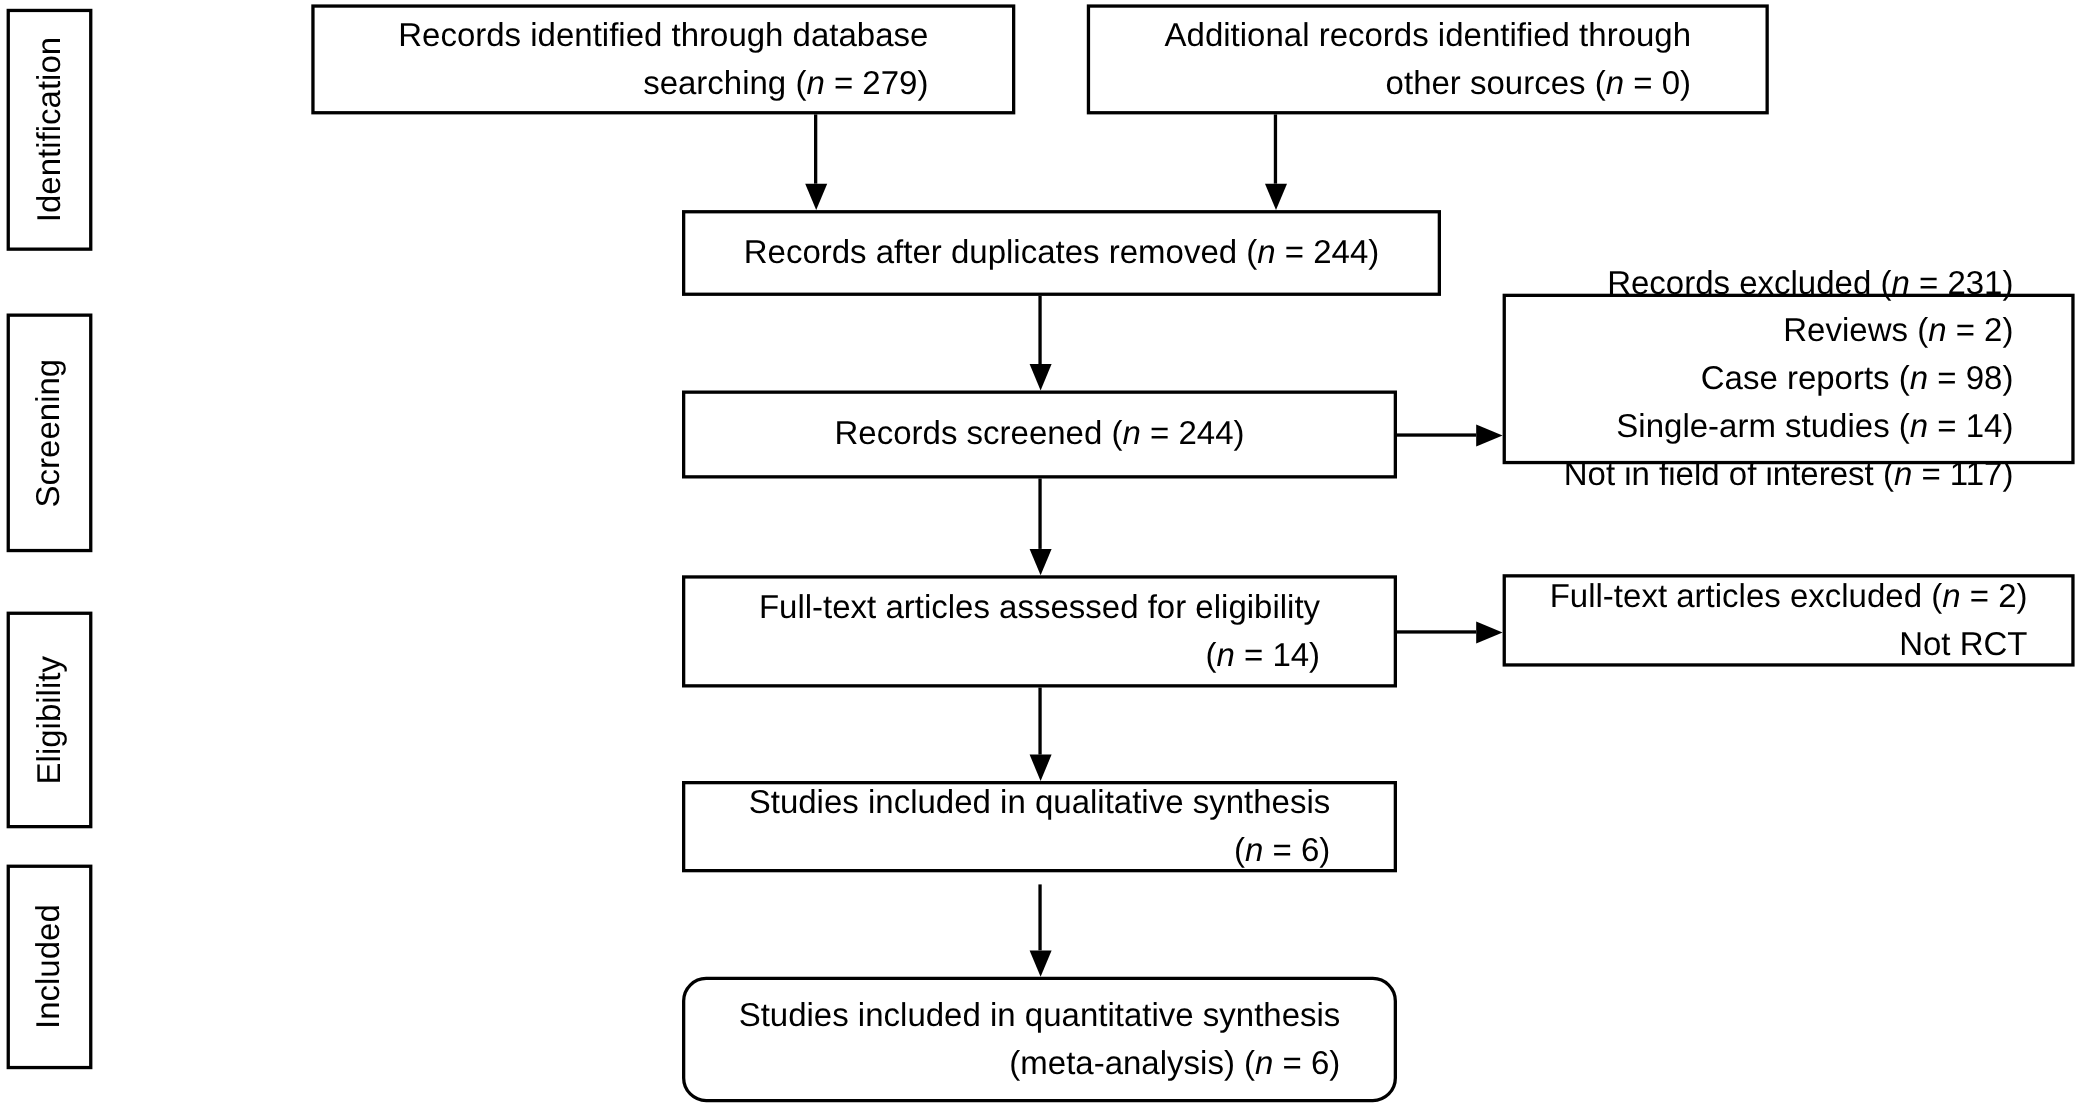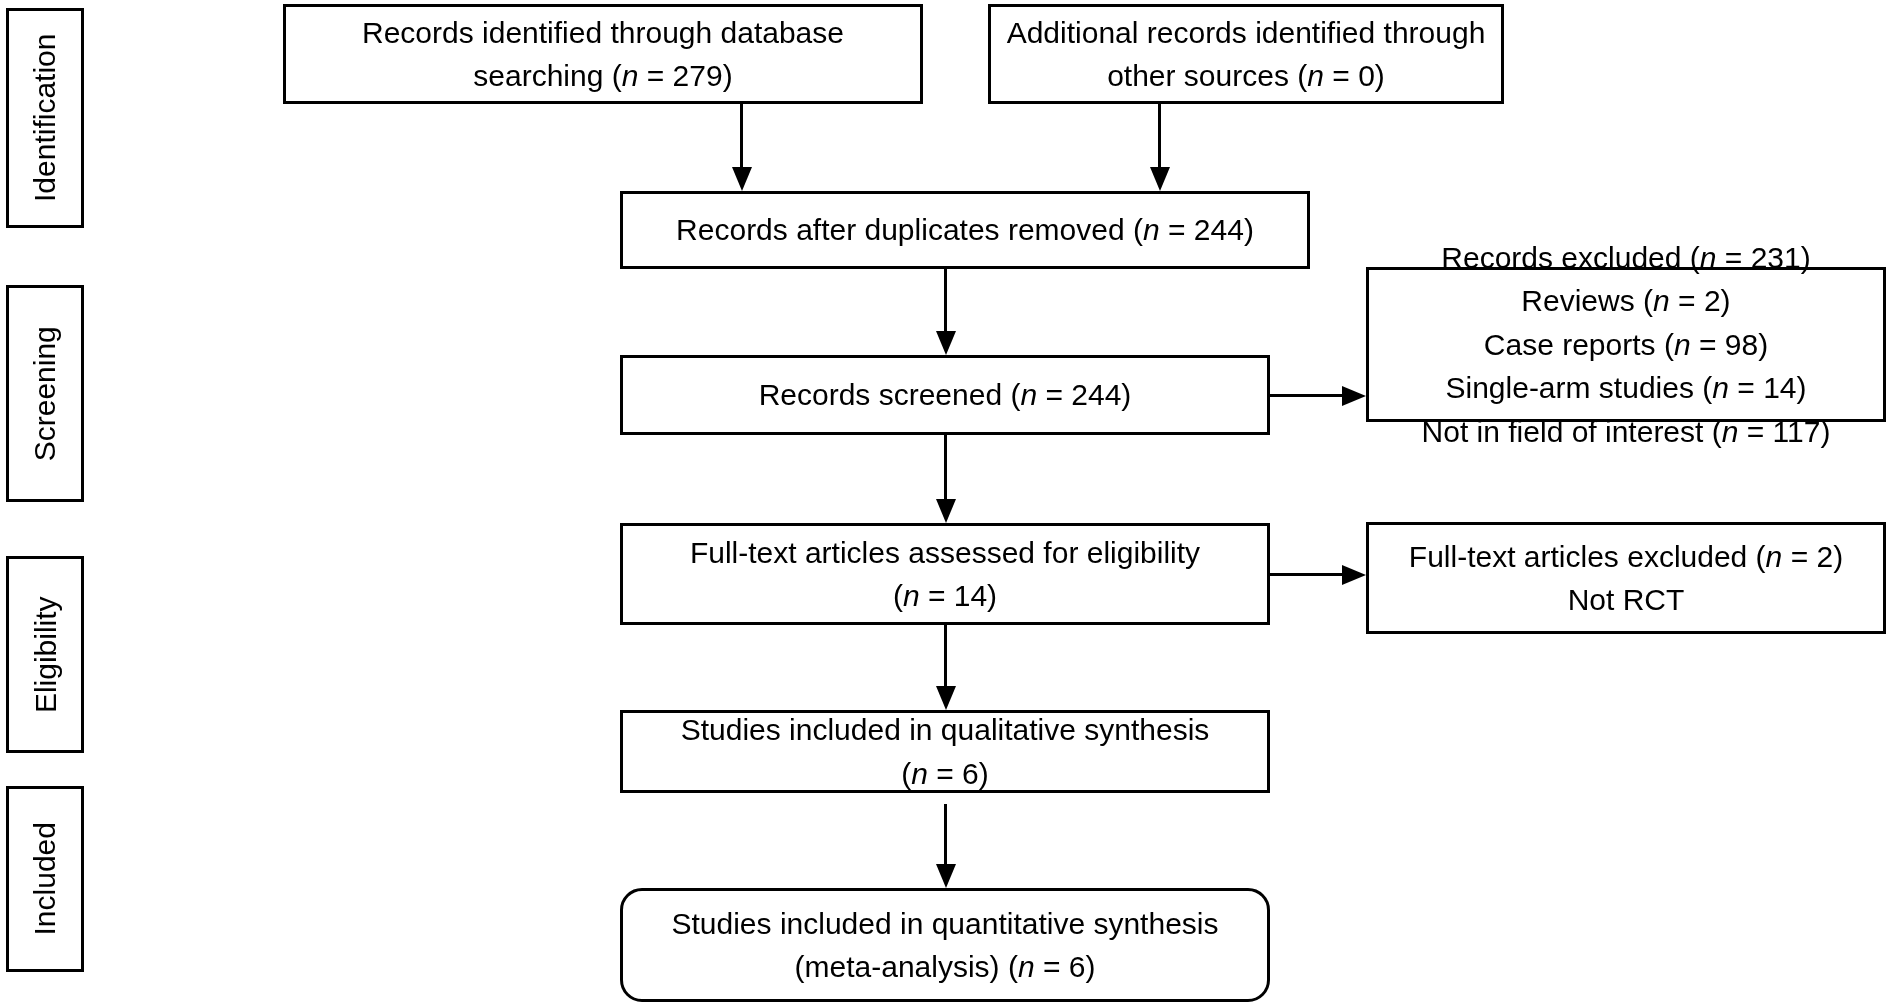--- a/index.html
+++ b/index.html
@@ -13,21 +13,21 @@
     --ink: #000000;
   }
   .box {
     position: absolute;
     box-sizing: border-box;
     border: 3px solid var(--ink);
     background: #ffffff;
     display: flex;
     align-items: center;
     justify-content: center;
-    text-align: center;
+    text-align: right;
     font-size: 30px;
     line-height: 1.45;
     color: var(--ink);
   }
   .stage span {
     transform: rotate(-90deg);
     white-space: nowrap;
     display: block;
     font-size: 30px;
   }
@@ -75,21 +75,21 @@
 <div class="box stage" style="left:6px; top:556px; width:78px; height:197px;">
   <span>Eligibility</span>
 </div>
 <div class="box stage" style="left:6px; top:786px; width:78px; height:186px;">
   <span>Included</span>
 </div>
 
 <div class="box" style="left:283px; top:4px; width:640px; height:100px;">
   <div>Records identified through database<br>searching (<i>n</i> = 279)</div>
 </div>
-<div class="box" style="left:988px; top:4px; width:516px; height:100px;">
+<div class="box" style="left:988px; top:4px; width:620px; height:100px;">
   <div>Additional records identified through<br>other sources (<i>n</i> = 0)</div>
 </div>
 
 <div class="box" style="left:620px; top:191px; width:690px; height:78px;">
   <div>Records after duplicates removed (<i>n</i> = 244)</div>
 </div>
 <div class="box" style="left:620px; top:355px; width:650px; height:80px;">
   <div>Records screened (<i>n</i> = 244)</div>
 </div>
 <div class="box" style="left:620px; top:523px; width:650px; height:102px;">
@@ -98,21 +98,21 @@
 <div class="box" style="left:620px; top:710px; width:650px; height:83px;">
   <div>Studies included in qualitative synthesis<br>(<i>n</i> = 6)</div>
 </div>
 <div class="box" style="left:620px; top:888px; width:650px; height:114px;border-radius:22px;">
   <div>Studies included in quantitative synthesis<br>(meta-analysis) (<i>n</i> = 6)</div>
 </div>
 
 <div class="box" style="left:1366px; top:267px; width:520px; height:155px;">
   <div>Records excluded (<i>n</i> = 231)<br>Reviews (<i>n</i> = 2)<br>Case reports (<i>n</i> = 98)<br>Single-arm studies (<i>n</i> = 14)<br>Not in field of interest (<i>n</i> = 117)</div>
 </div>
-<div class="box" style="left:1366px; top:522px; width:520px; height:112px;">
+<div class="box" style="left:1366px; top:522px; width:520px; height:84px;">
   <div>Full-text articles excluded (<i>n</i> = 2)<br>Not RCT</div>
 </div>
 
 <div class="arrow-v" style="left:740px; top:104px; height:63px;"></div>
 <div class="arrow-v" style="left:1158px; top:104px; height:63px;"></div>
 <div class="arrow-v" style="left:944px; top:269px; height:62px;"></div>
 <div class="arrow-v" style="left:944px; top:435px; height:64px;"></div>
 <div class="arrow-v" style="left:944px; top:625px; height:61px;"></div>
 <div class="arrow-v" style="left:944px; top:804px; height:60px;"></div>
 

